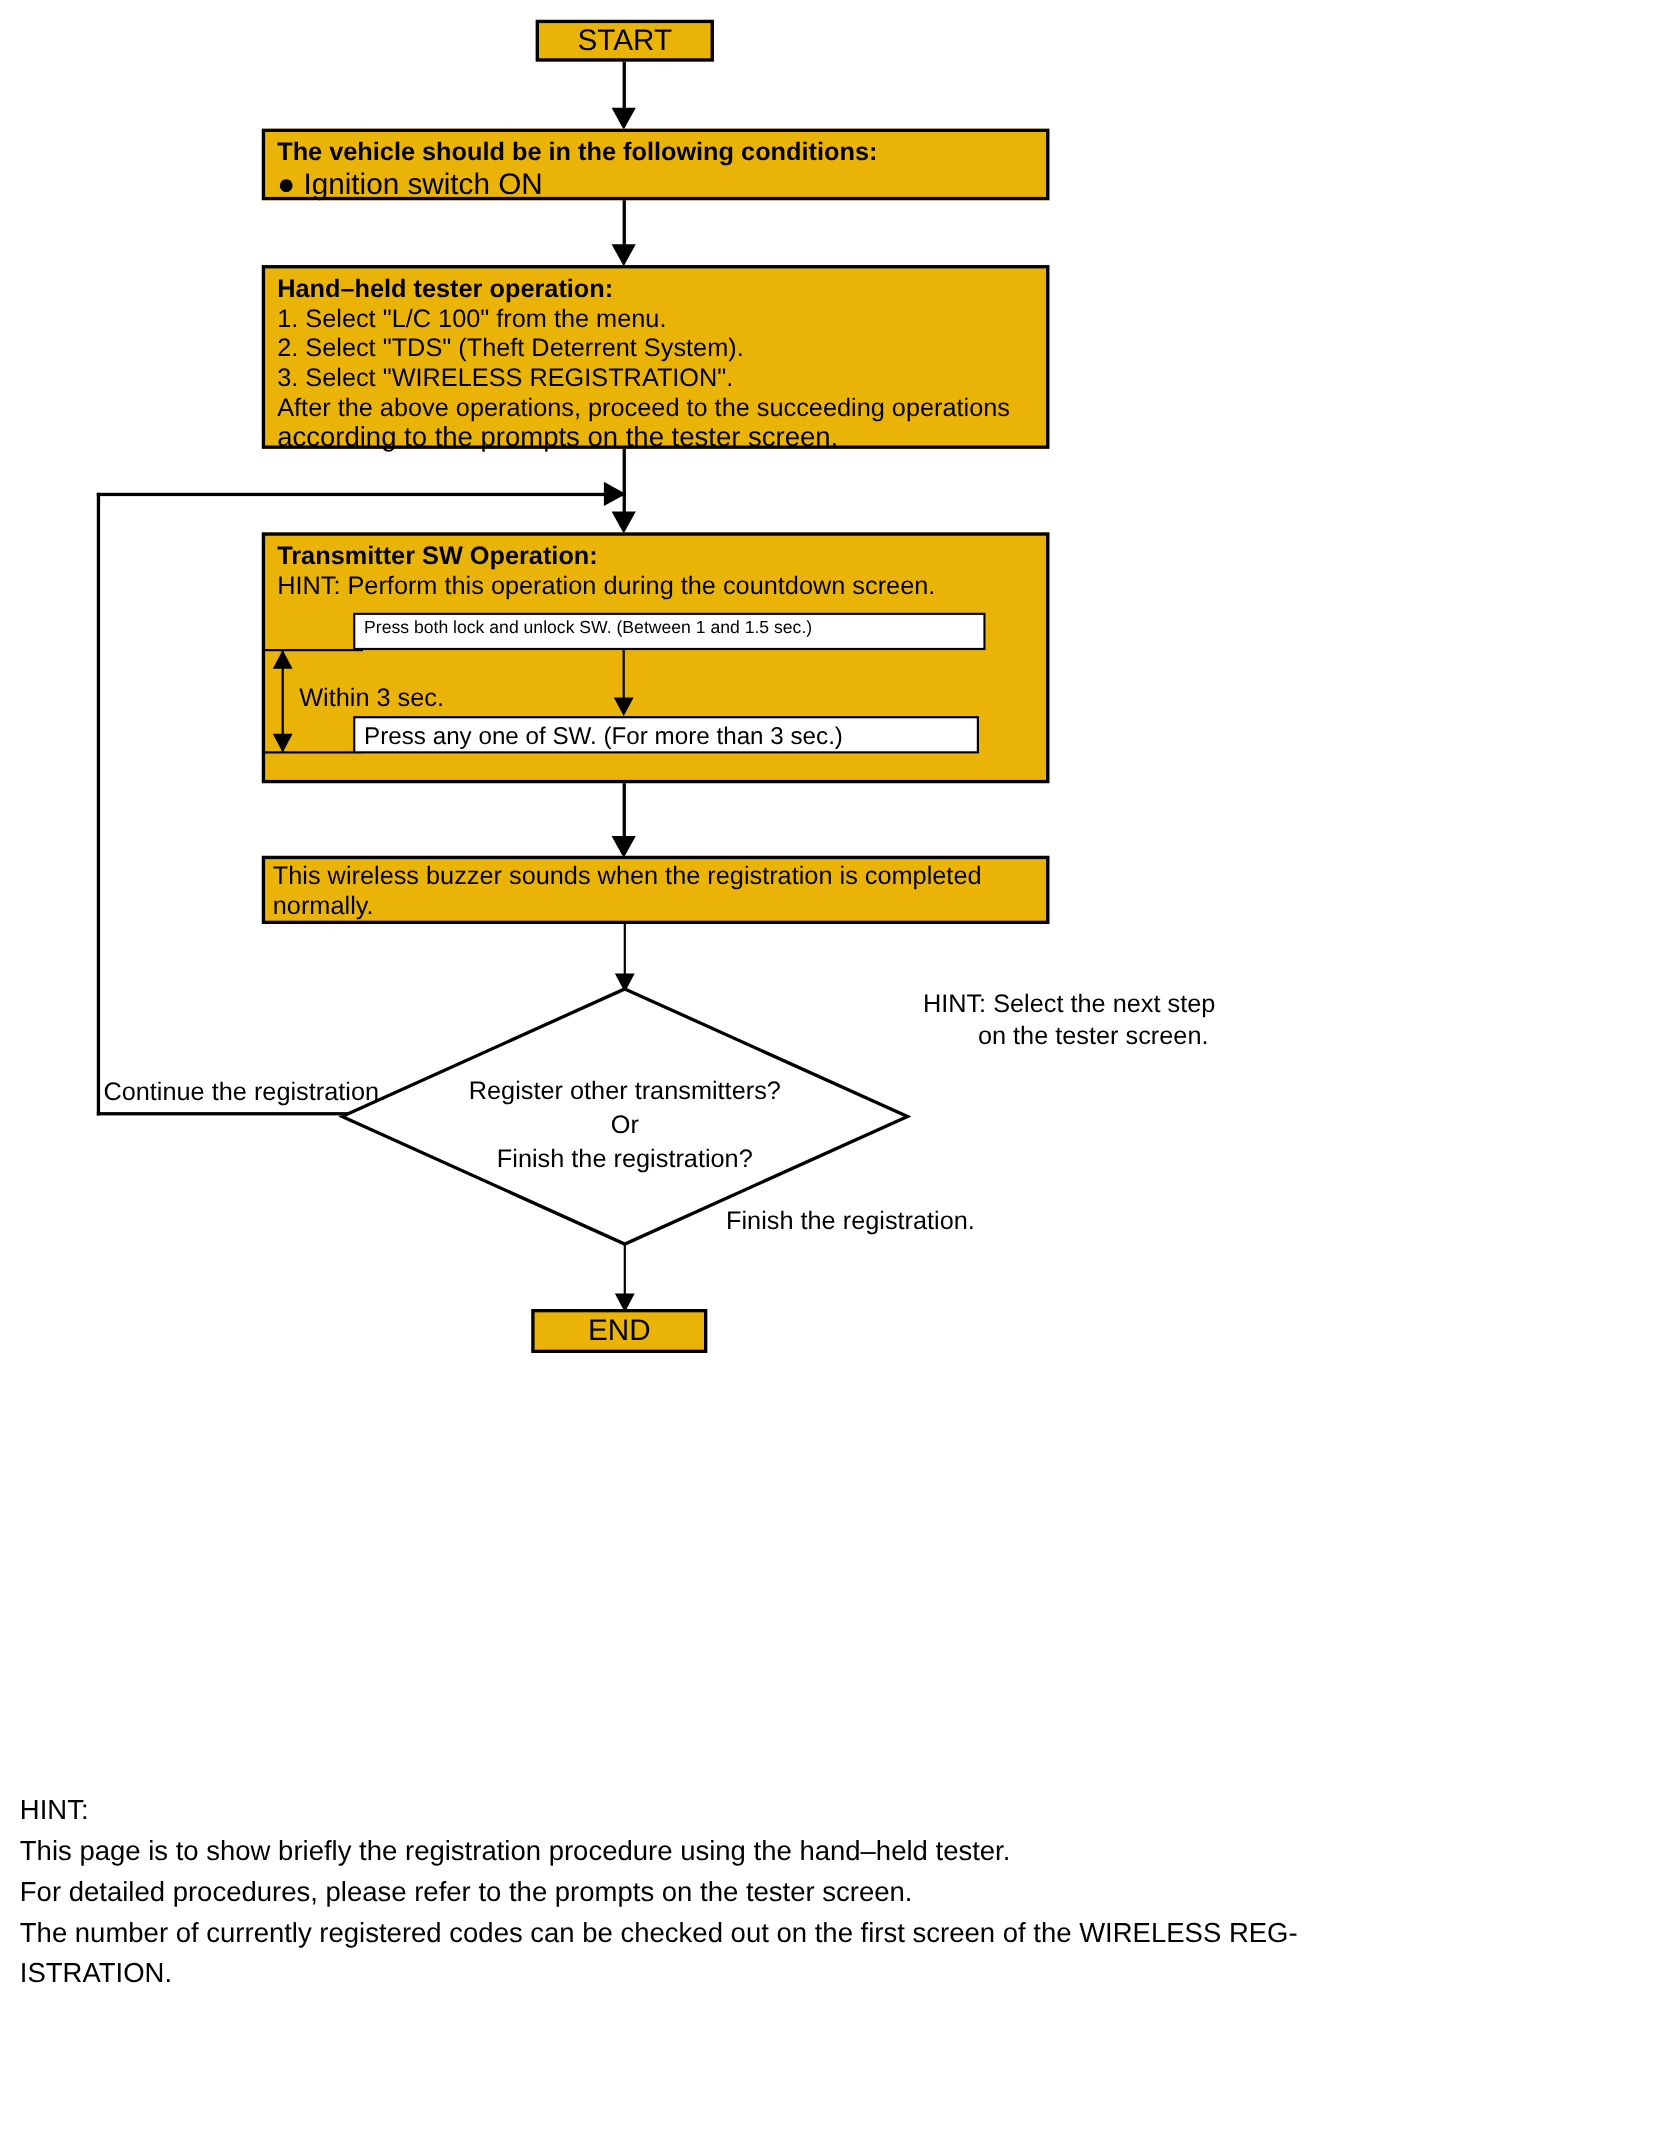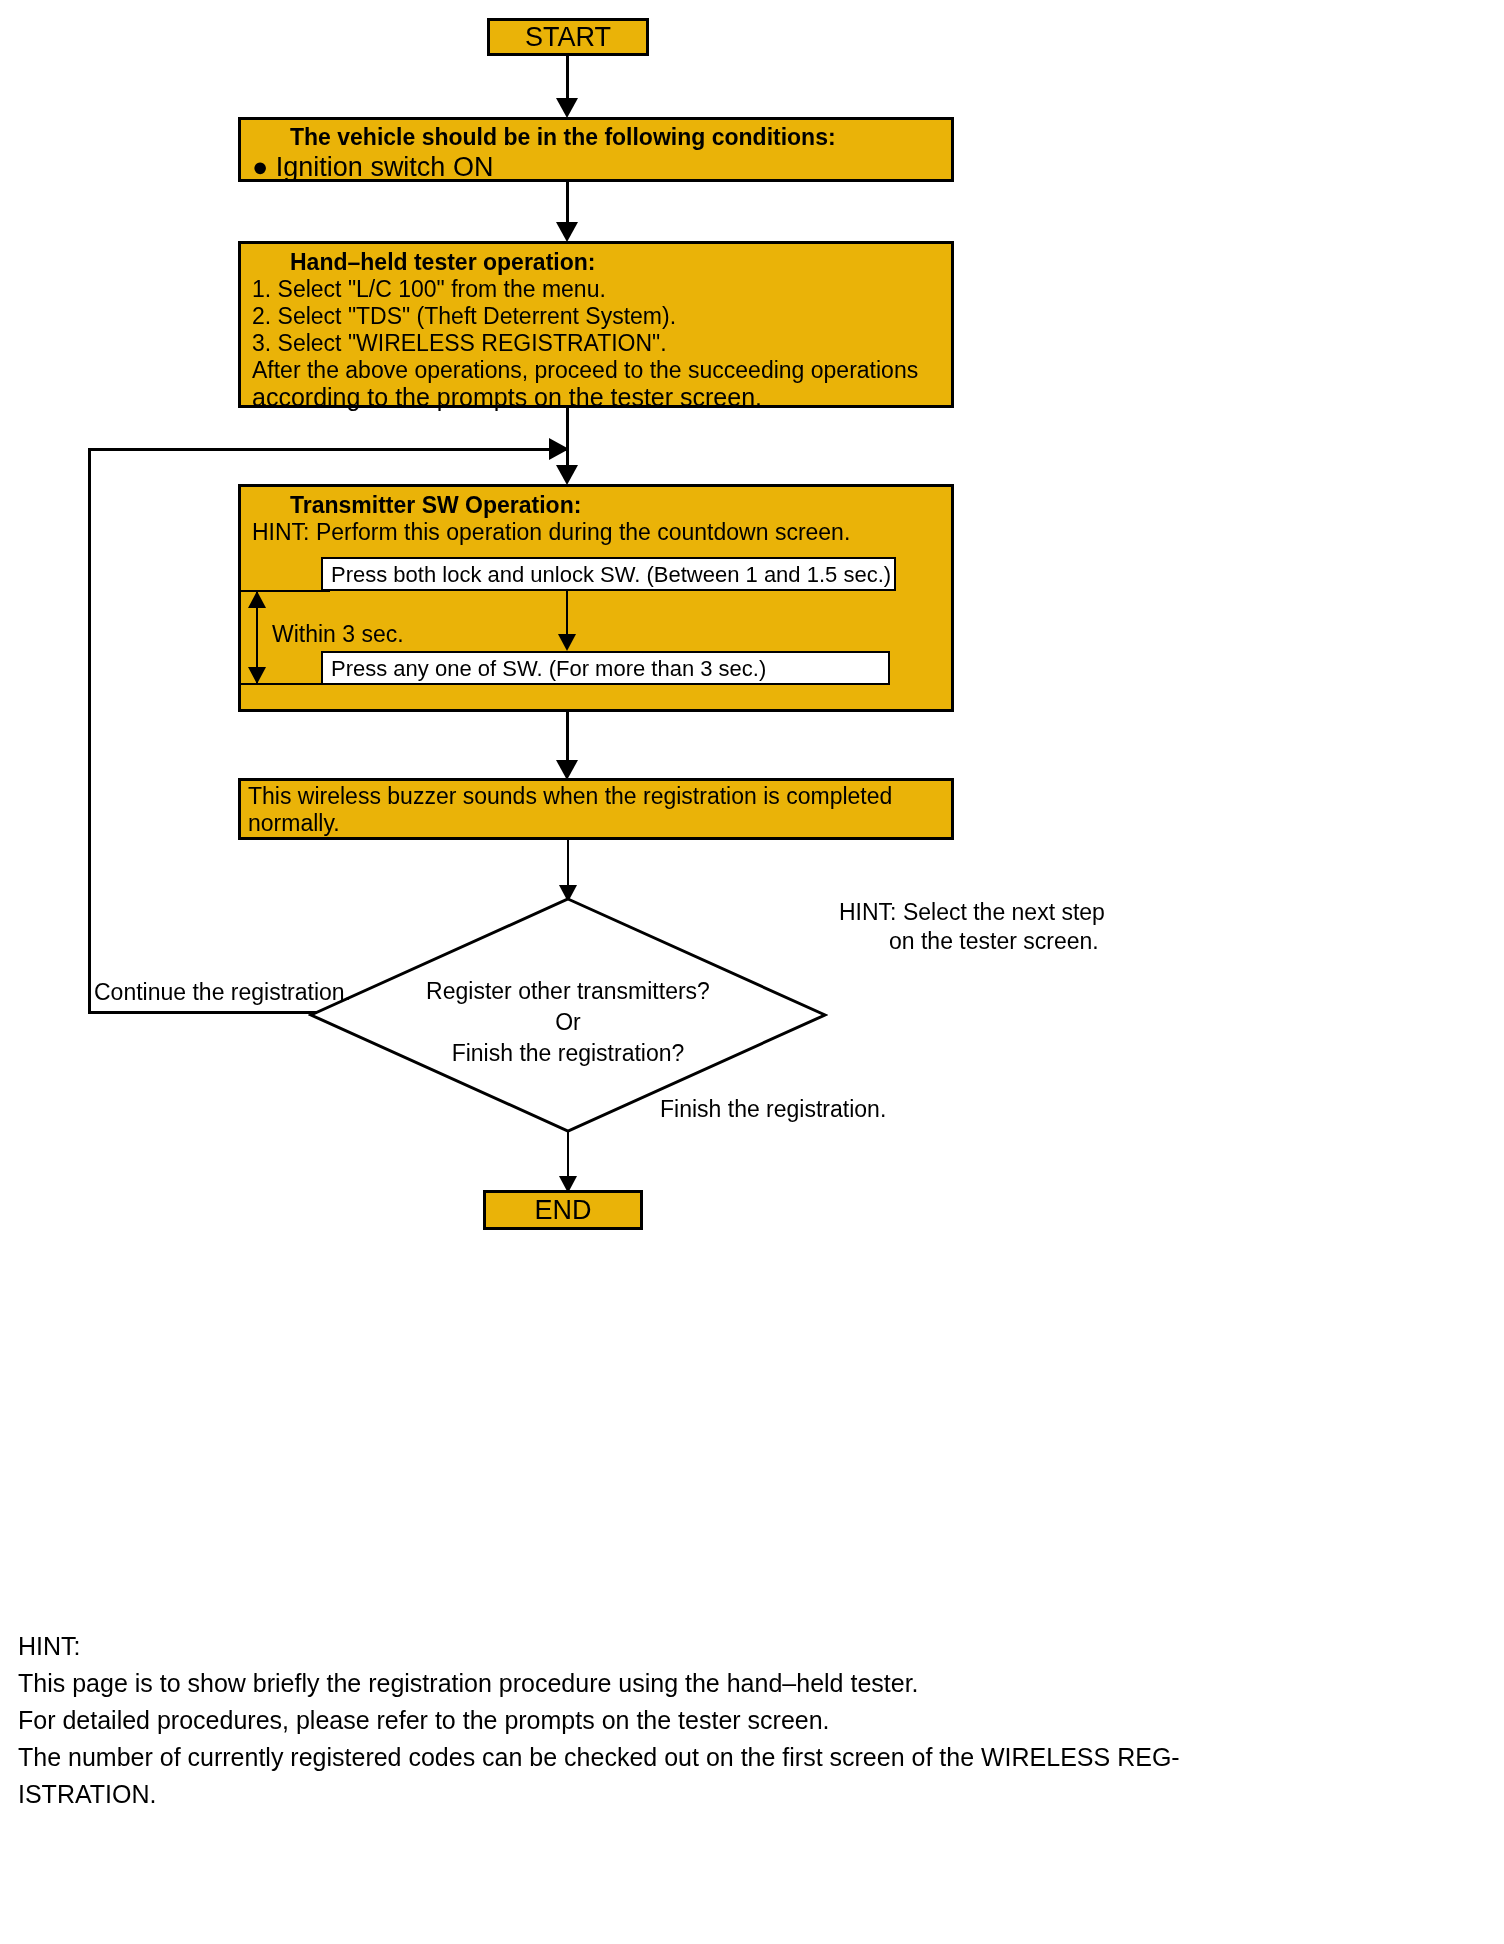--- a/index.html
+++ b/index.html
@@ -26,21 +26,21 @@
     position: absolute;
     border: 2px solid #000;
     box-sizing: border-box;
     background: #fff;
   }
   .txt {
     position: absolute;
     white-space: pre;
     line-height: 1.28;
   }
-  .b { font-weight: bold; margin-left: 38px; }
+  .b { font-weight: bold; }
   .ctr { text-align: center; }
   .vline {
     position: absolute;
     width: 3px;
     background: #000;
   }
   .hline {
     position: absolute;
     height: 3px;
     background: #000;
@@ -121,21 +121,21 @@
   <div class="arrow-right" style="left:549px; top:438px;"></div>
   <div class="hline" style="left:88px; top:1011px; width:246px;"></div>
 
   <div class="box" style="left:238px; top:484px; width:716px; height:228px;">
   </div>
   <div class="txt b" style="left:252px; top:491px; font-size:23px;">Transmitter SW Operation:</div>
   <div class="txt" style="left:252px; top:518px; font-size:23px;">HINT: Perform this operation during the countdown screen.</div>
 
   <div class="box-inner" style="left:321px; top:557px; width:575px; height:34px;">
   </div>
-  <div class="txt" style="left:331px; top:561px; font-size:22px;">Press both lock and unlock SW. (Between 1 and 1.5 sec.)</div>
+  <div class="txt" style="left:331px; top:561px; font-size:16px;">Press both lock and unlock SW. (Between 1 and 1.5 sec.)</div>
 
   <div class="vline-thin" style="left:566px; top:591px; height:52px;"></div>
   <div class="arrow-down-sm" style="left:558px; top:634px;"></div>
 
   <div class="vline-thin" style="left:256px; top:591px; height:93px;"></div>
   <div class="arrow-up-sm" style="left:248px; top:591px;"></div>
   <div class="arrow-down-sm" style="left:248px; top:667px;"></div>
   <div class="hline-thin" style="left:240px; top:590px; width:90px;"></div>
   <div class="hline-thin" style="left:240px; top:683px; width:90px;"></div>
   <div class="txt" style="left:272px; top:620px; font-size:23px;">Within 3 sec.</div>

